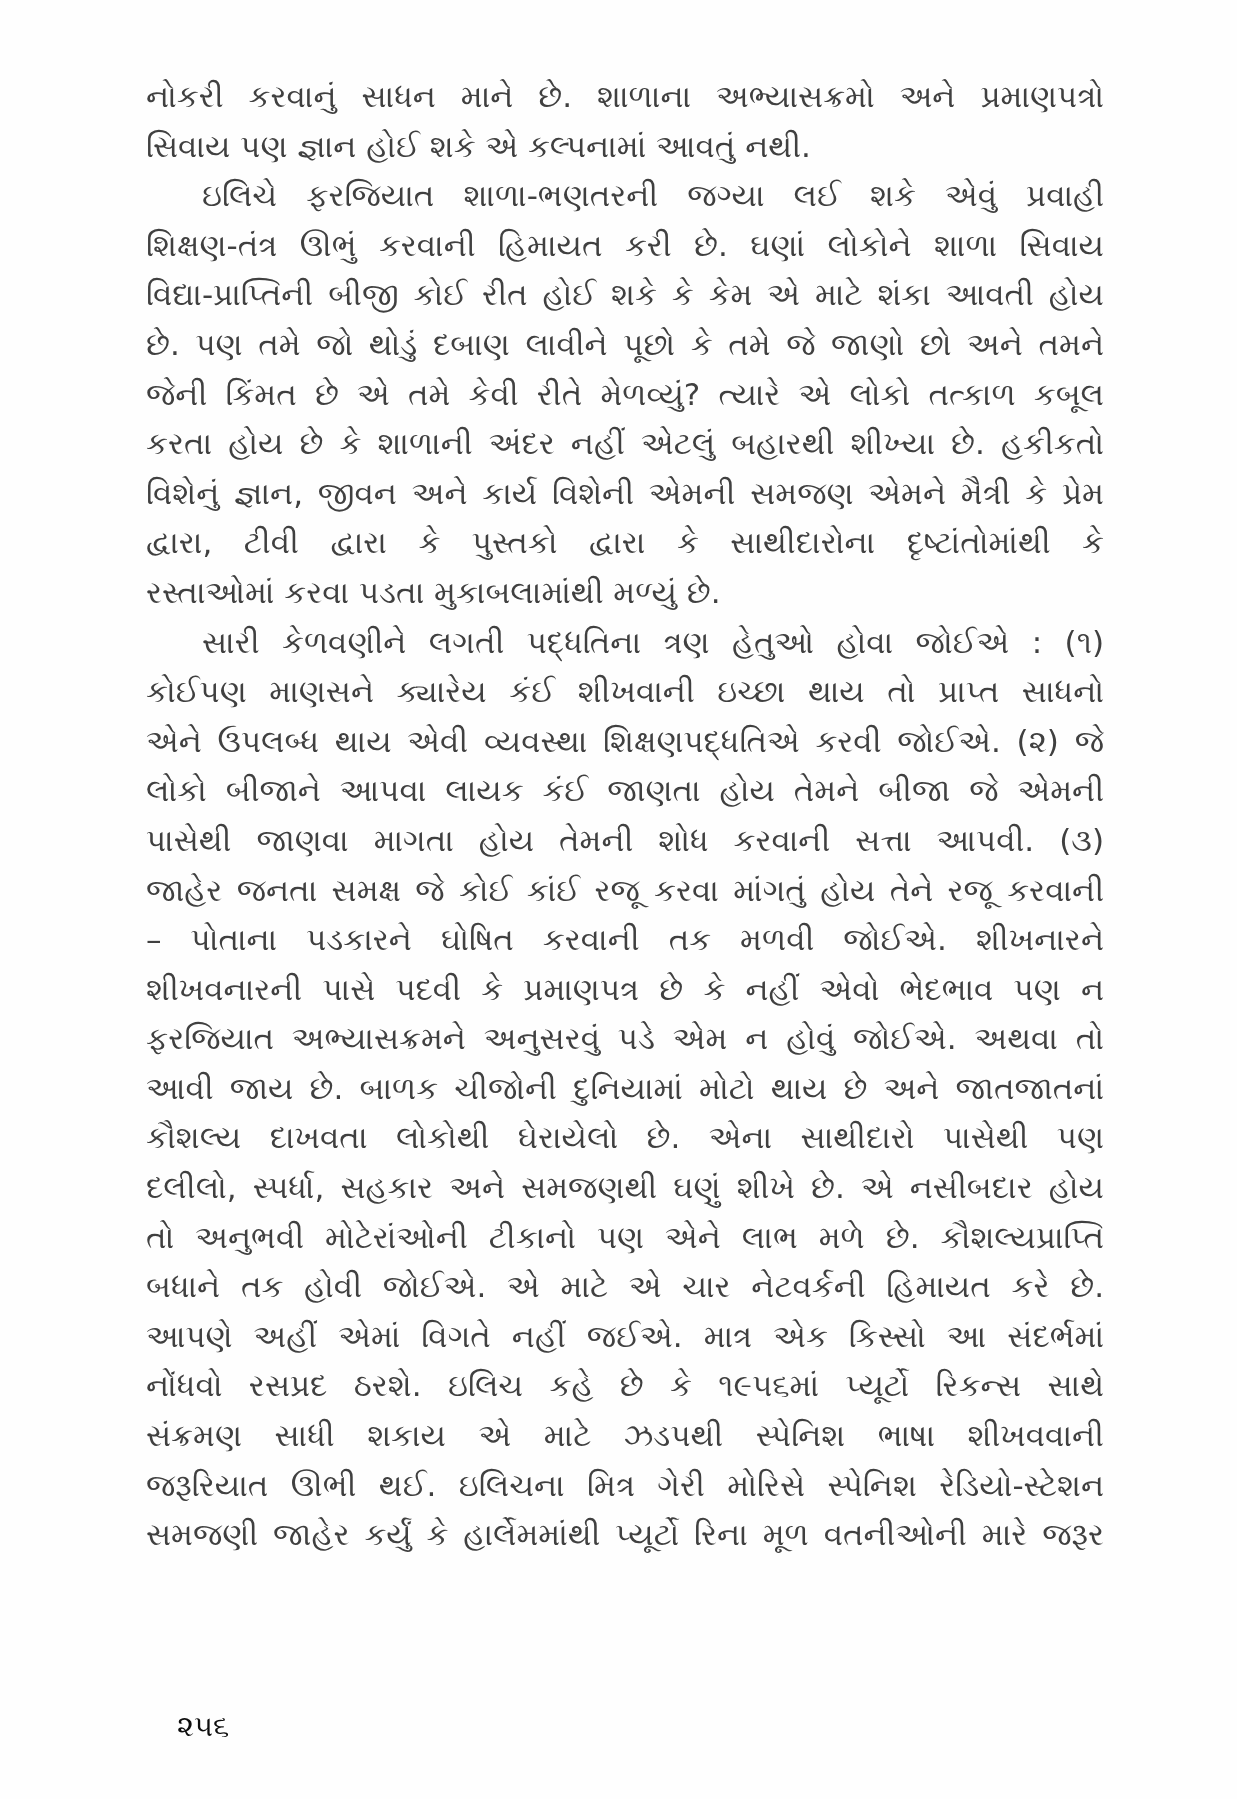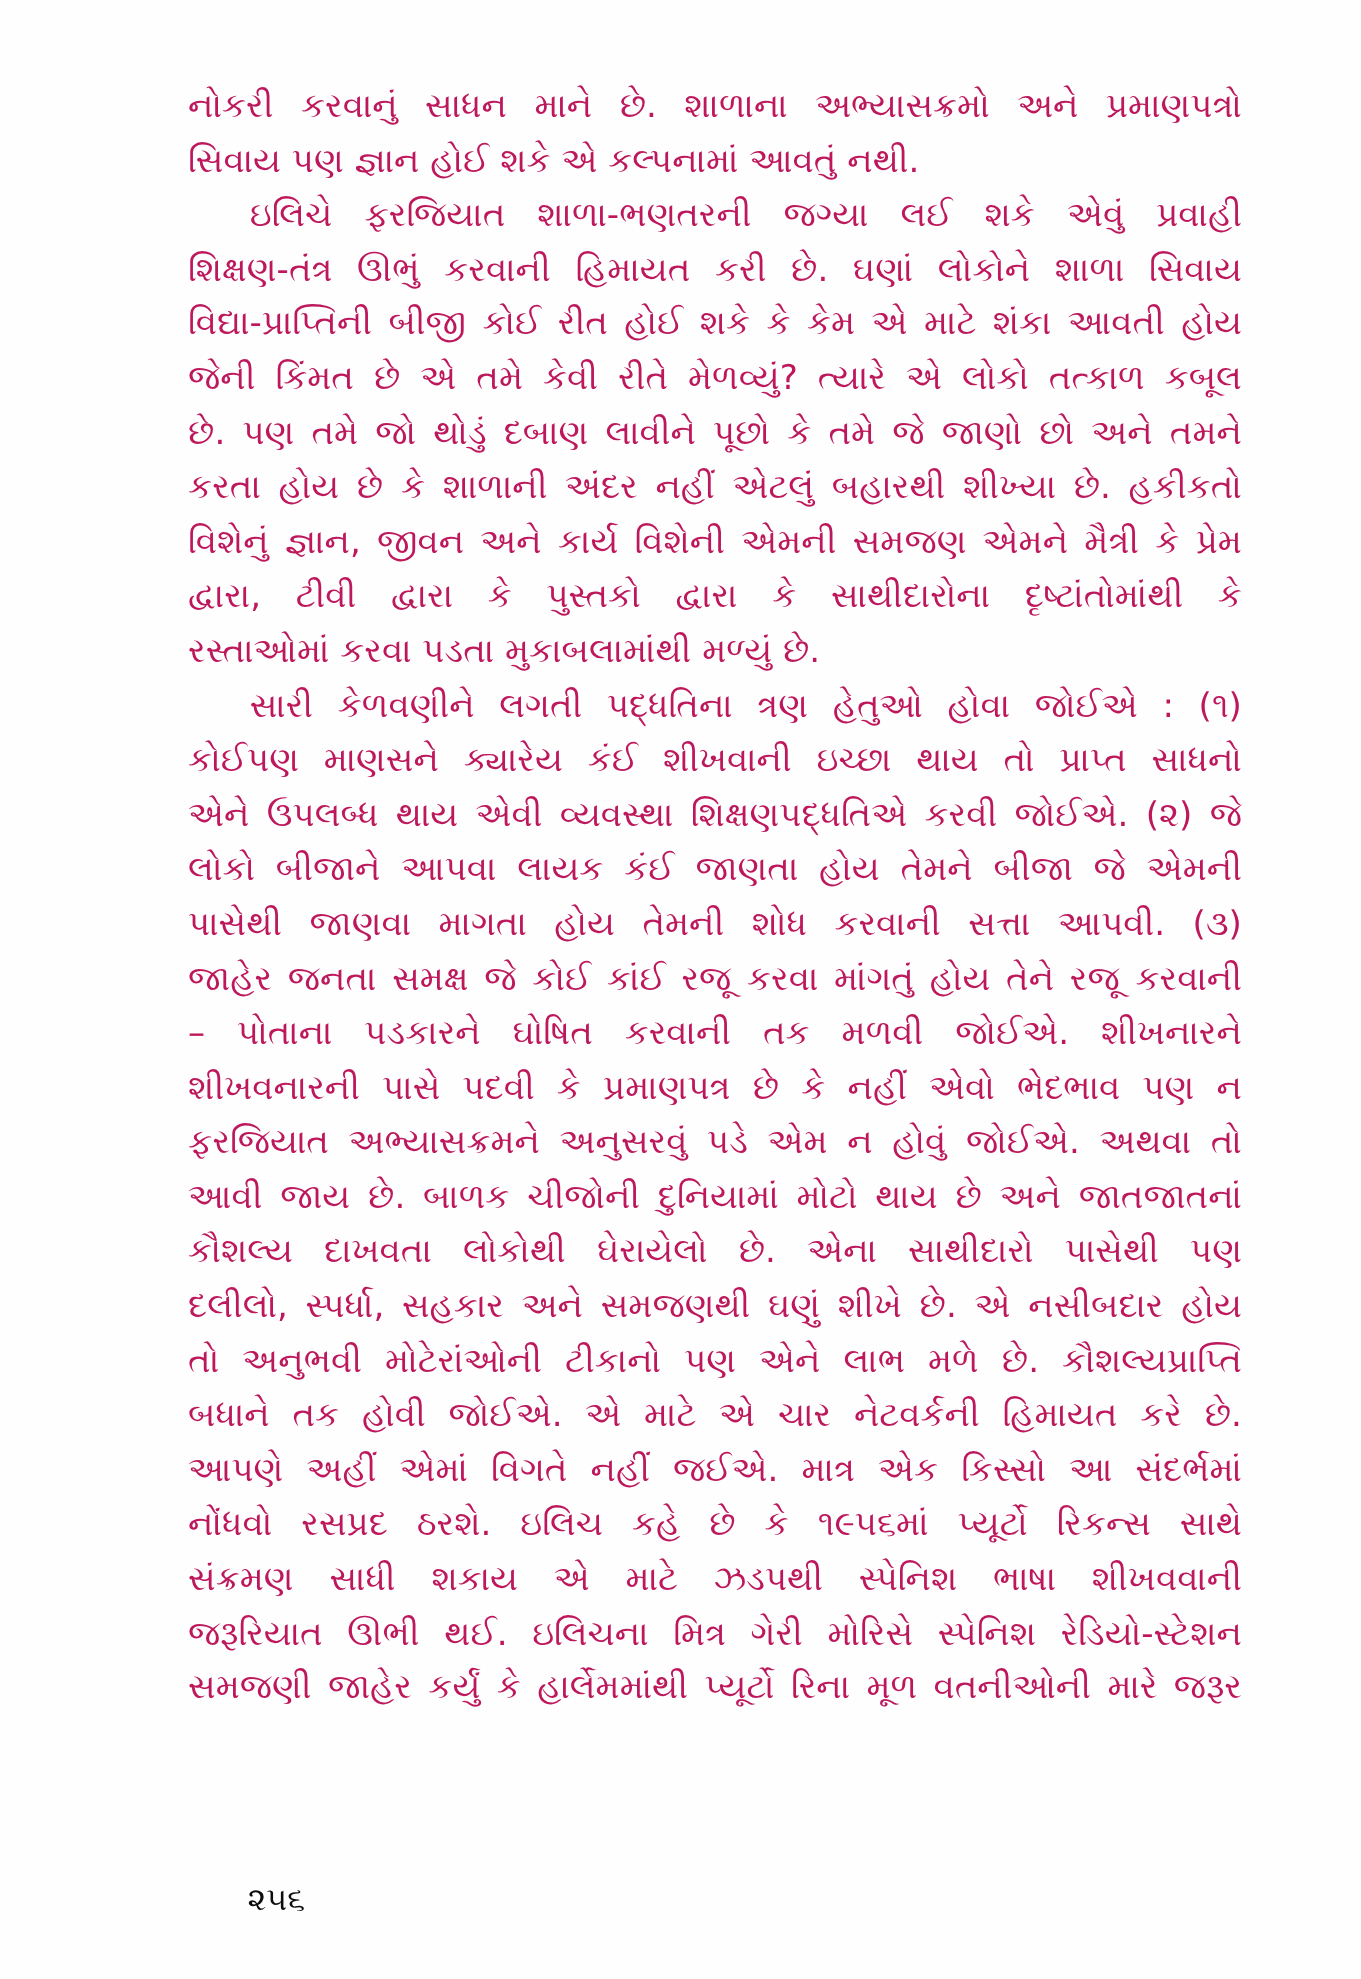--- a/index.html
+++ b/index.html
@@ -19,22 +19,21 @@
     left: 0; top: 0;
     width: 1237px;
     height: 1799px;
     background: #fefefe;
   }
   .text-block {
     position: absolute;
     left: 146px;
     top: 72px;
     width: 958px;
-    color: #be185d;
-    margin-left: 25px;
+    color: #404040;
   }
   .ln {
     height: 49.6px;
     line-height: 49.6px;
     font-size: 31px;
     text-align: justify;
     text-align-last: justify;
     overflow: hidden;
     white-space: nowrap;
   }
@@ -45,35 +44,34 @@
     text-align: right;
     text-align-last: left;
   }
   .page-number {
     position: absolute;
     left: 177px;
     top: 1706px;
     font-size: 29px;
     line-height: 40px;
     color: #0d0d0d;
-    margin-left: 48px;
   }
 </style>
 </head>
 <body>
 
 <div class="page">
   <div class="text-block">
       <div class="ln">નોકરી કરવાનું સાધન માને છે. શાળાના અભ્યાસક્રમો અને પ્રમાણપત્રો</div>
       <div class="ln end">સિવાય પણ જ્ઞાન હોઈ શકે એ કલ્પનામાં આવતું નથી.</div>
       <div class="ln indent">ઇલિચે ફરજિયાત શાળા-ભણતરની જગ્યા લઈ શકે એવું પ્રવાહી</div>
       <div class="ln">શિક્ષણ-તંત્ર ઊભું કરવાની હિમાયત કરી છે. ઘણાં લોકોને શાળા સિવાય</div>
       <div class="ln">વિદ્યા-પ્રાપ્તિની બીજી કોઈ રીત હોઈ શકે કે કેમ એ માટે શંકા આવતી હોય</div>
+      <div class="ln">છે. પણ તમે જો થોડું દબાણ લાવીને પૂછો કે તમે જે જાણો છો અને તમને</div>
       <div class="ln">જેની કિંમત છે એ તમે કેવી રીતે મેળવ્યું? ત્યારે એ લોકો તત્કાળ કબૂલ</div>
-      <div class="ln">છે. પણ તમે જો થોડું દબાણ લાવીને પૂછો કે તમે જે જાણો છો અને તમને</div>
       <div class="ln">કરતા હોય છે કે શાળાની અંદર નહીં એટલું બહારથી શીખ્યા છે. હકીકતો</div>
       <div class="ln">વિશેનું જ્ઞાન, જીવન અને કાર્ય વિશેની એમની સમજણ એમને મૈત્રી કે પ્રેમ</div>
       <div class="ln">દ્વારા, ટીવી દ્વારા કે પુસ્તકો દ્વારા કે સાથીદારોના દૃષ્ટાંતોમાંથી કે</div>
       <div class="ln end">રસ્તાઓમાં કરવા પડતા મુકાબલામાંથી મળ્યું છે.</div>
       <div class="ln indent">સારી કેળવણીને લગતી પદ્ધતિના ત્રણ હેતુઓ હોવા જોઈએ : (૧)</div>
       <div class="ln">કોઈપણ માણસને ક્યારેય કંઈ શીખવાની ઇચ્છા થાય તો પ્રાપ્ત સાધનો</div>
       <div class="ln">એને ઉપલબ્ધ થાય એવી વ્યવસ્થા શિક્ષણપદ્ધતિએ કરવી જોઈએ. (૨) જે</div>
       <div class="ln">લોકો બીજાને આપવા લાયક કંઈ જાણતા હોય તેમને બીજા જે એમની</div>
       <div class="ln">પાસેથી જાણવા માગતા હોય તેમની શોધ કરવાની સત્તા આપવી. (૩)</div>
       <div class="ln">જાહેર જનતા સમક્ષ જે કોઈ કાંઈ રજૂ કરવા માંગતું હોય તેને રજૂ કરવાની</div>

